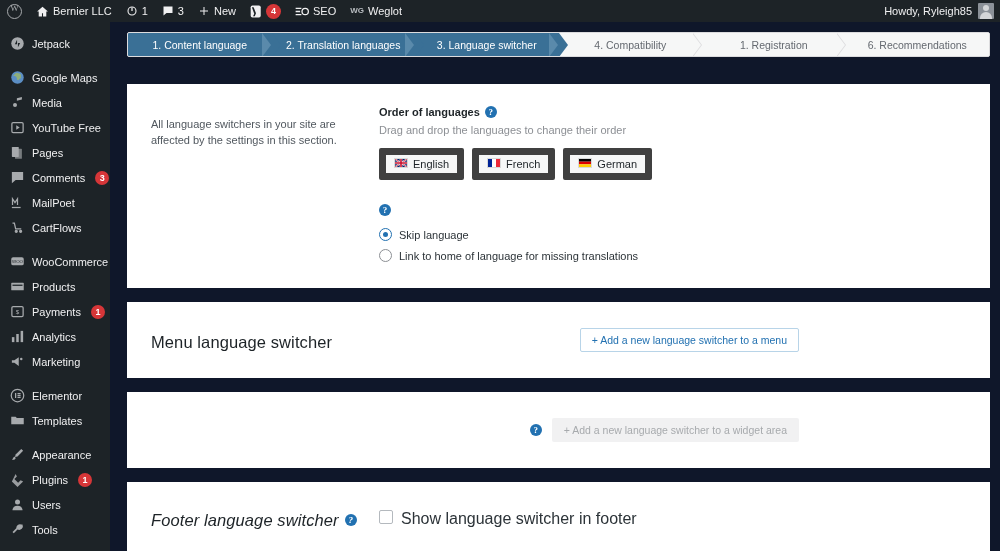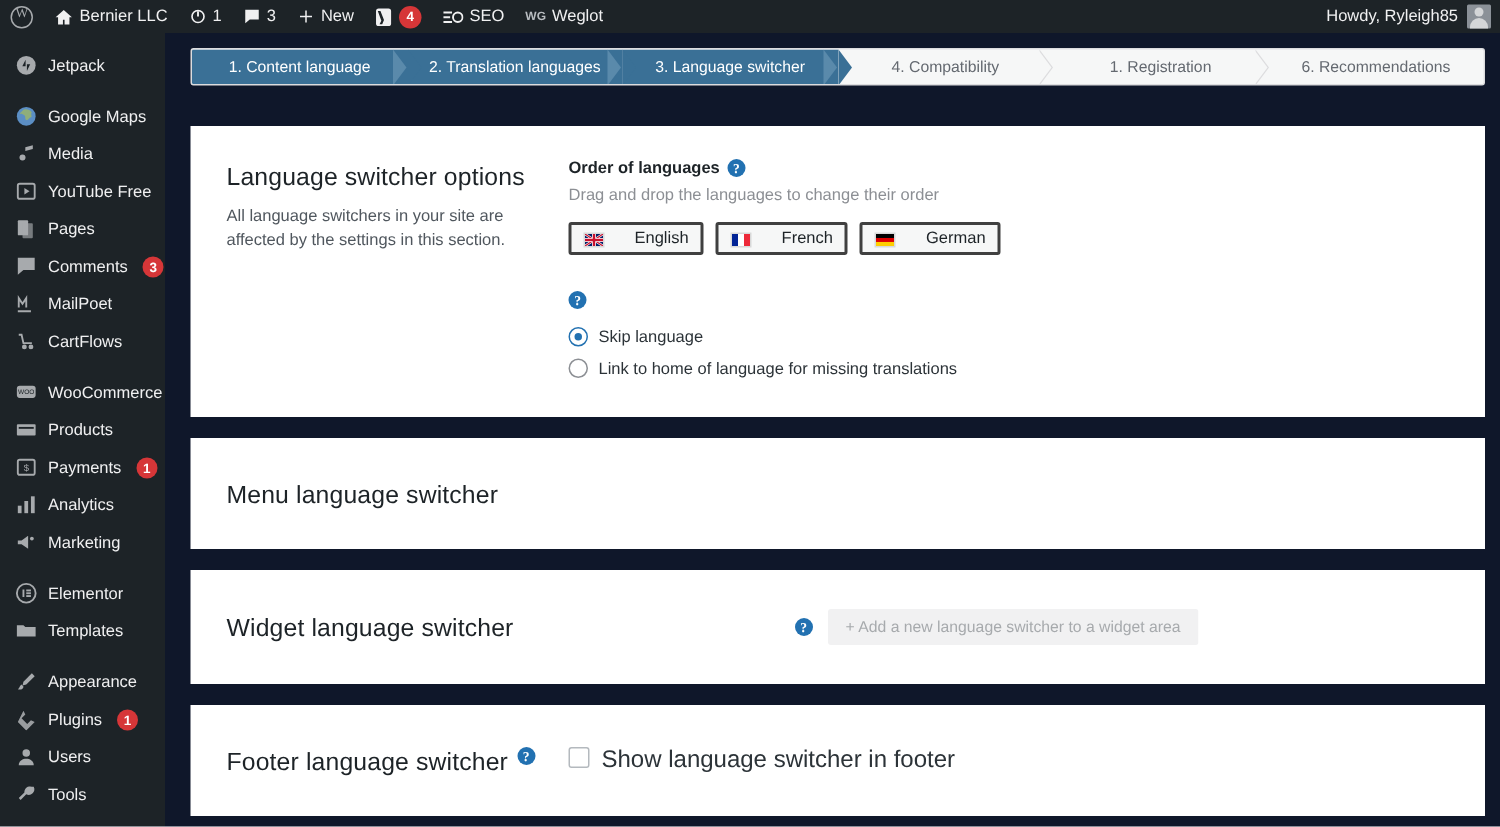--- a/index.html
+++ b/index.html
@@ -158,21 +158,21 @@
   .card-title {
     font-size: 16.5px; font-weight: 400;
     color: #1d2327; letter-spacing: .1px;
     line-height: 20px;
   }
   .card-desc {
     font-size: 11px; color: #50575e;
     line-height: 16px; margin-top: 8px;
     max-width: 210px;
   }
-  .title-row { display: flex; align-items: flex-start; gap: 6px; }
+  .title-row { display: flex; align-items: center; gap: 6px; font-style: italic; }
 
   .field-label {
     font-size: 11px; font-weight: bold; color: #1d2327;
     display: flex; align-items: center; gap: 5px;
   }
   .field-help {
     font-size: 11px; color: #8c8f94; margin-top: 6px;
   }
 
   .helpdot {
@@ -181,23 +181,23 @@
     font-size: 9px; font-weight: bold;
     display: inline-flex; align-items: center; justify-content: center;
     font-family: "Liberation Serif", serif;
     cursor: pointer; flex: 0 0 12px;
     line-height: 1;
   }
 
   
   .chips { display: flex; gap: 8px; margin-top: 12px; }
   .chip {
-    display: flex; align-items: flex-end; gap: 20px;
+    display: flex; align-items: flex-start; gap: 5px;
     background: #f6f7f7;
-    border: 2px solid #404040;
+    border: 7px solid #404040;
     border-radius: 2px;
     padding: 3px 8px;
     font-size: 11px; color: #1d2327;
     cursor: grab;
   }
   .flag { width: 14px; height: 10px; flex: 0 0 14px; display:block; border: 1px solid rgba(0,0,0,.12); }
 
   
   .radio-group { margin-top: 12px; }
   .radio-row {
@@ -528,21 +528,20 @@
     <div class="step todo last">
       <span>6. Recommendations</span>
 
     </div>
   </div>
 
   <div style="height:27px"></div>
 
   <div class="card" style="padding-bottom:26px">
     <div class="card-left">
-      <div class="card-title">Language switcher options</div>
       <div class="card-desc">All language switchers in your site are affected by the settings in this section.</div>
     </div>
     <div class="card-right">
 
       <div class="field-label">
         <span>Order of languages</span>
         <span class="helpdot">?</span>
       </div>
       <div class="field-help">Drag and drop the languages to change their order</div>
 
@@ -592,28 +591,28 @@
 
     </div>
   </div>
 
   <div class="card-gap"></div>
 
   <div class="card" style="align-items:flex-end;padding-top:26px;padding-bottom:26px">
     <div class="card-left">
       <div class="card-title">Menu language switcher</div>
     </div>
+    <div class="card-right row-right pad-right" style="padding-right:167px">
+      <span class="btn-secondary">+ Add a new language switcher to a menu</span>
+    </div>
   </div>
 
   <div class="card-gap"></div>
 
   <div class="card" style="align-items:center;padding-top:26px;padding-bottom:26px">
-    <div class="card-left">
-      <div class="card-title">Widget language switcher</div>
-    </div>
     <div class="card-right row-right pad-right" style="padding-right:167px">
       <span class="helpdot">?</span>
       <span class="btn-disabled">+ Add a new language switcher to a widget area</span>
     </div>
   </div>
 
   <div class="card-gap"></div>
 
   <div class="card" style="align-items:center;padding-top:26px;padding-bottom:26px">
     <div class="card-left">

